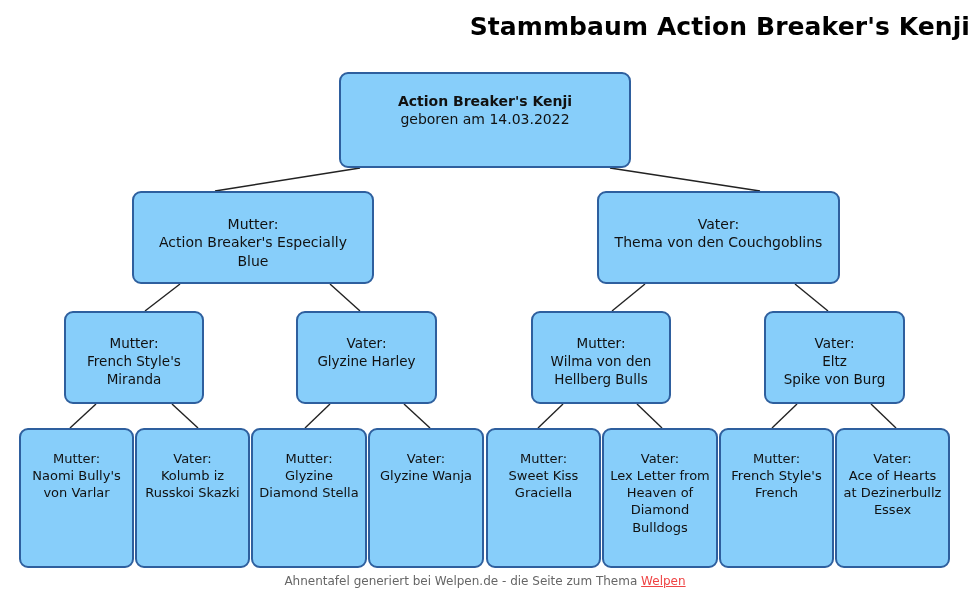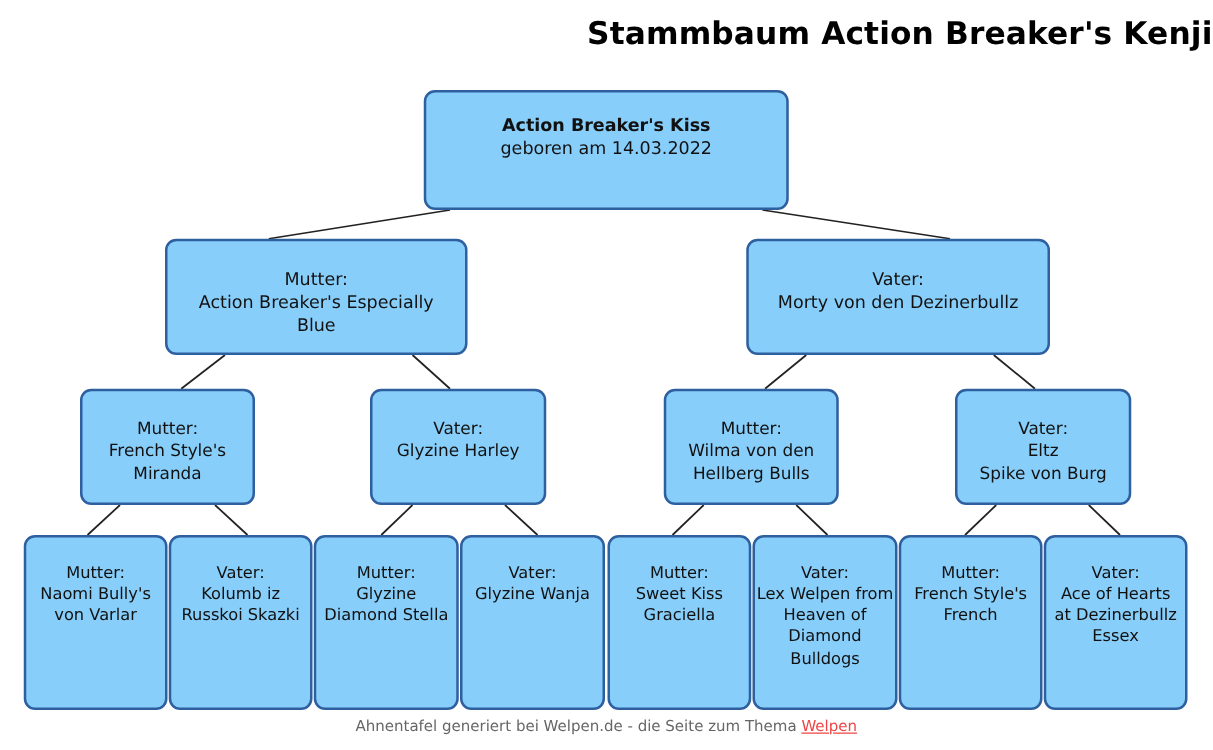--- a/index.html
+++ b/index.html
@@ -115,32 +115,32 @@
       <line x1="330" y1="404" x2="305" y2="428"></line>
       <line x1="404" y1="404" x2="430" y2="428"></line>
       <line x1="563" y1="404" x2="538" y2="428"></line>
       <line x1="637" y1="404" x2="662" y2="428"></line>
       <line x1="797" y1="404" x2="772" y2="428"></line>
       <line x1="871" y1="404" x2="896" y2="428"></line>
     </g>
   </svg>
 
   <div class="node node-root" style="left:339px; top:72px; width:292px; height:96px;">
-    <span class="line line-name">Action Breaker's Kiss</span>
+    <span class="line line-name">Action Breaker's Kenji</span>
     <span class="line">geboren am 14.03.2022</span>
   </div>
 
   <div class="node node-gen2" style="left:132px; top:191px; width:242px; height:93px;">
     <span class="line">Mutter:</span>
     <span class="line">Action Breaker's Especially</span>
     <span class="line">Blue</span>
   </div>
   <div class="node node-gen2" style="left:597px; top:191px; width:243px; height:93px;">
     <span class="line">Vater:</span>
-    <span class="line">Morty von den Dezinerbullz</span>
+    <span class="line">Thema von den Couchgoblins</span>
 
   </div>
 
   <div class="node node-gen3" style="left:64px; top:311px; width:140px; height:93px;">
     <span class="line">Mutter:</span>
     <span class="line">French Style's</span>
     <span class="line">Miranda</span>
   </div>
   <div class="node node-gen3" style="left:296px; top:311px; width:141px; height:93px;">
     <span class="line">Vater:</span>
@@ -182,21 +182,21 @@
 
   </div>
   <div class="node node-gen4" style="left:486px; top:428px; width:115px; height:140px;">
     <span class="line">Mutter:</span>
     <span class="line">Sweet Kiss</span>
     <span class="line">Graciella</span>
 
   </div>
   <div class="node node-gen4" style="left:602px; top:428px; width:116px; height:140px;">
     <span class="line">Vater:</span>
-    <span class="line">Lex Welpen from</span>
+    <span class="line">Lex Letter from</span>
     <span class="line">Heaven of</span>
     <span class="line">Diamond</span>
     <span class="line">Bulldogs</span>
   </div>
   <div class="node node-gen4" style="left:719px; top:428px; width:115px; height:140px;">
     <span class="line">Mutter:</span>
     <span class="line">French Style's</span>
     <span class="line">French</span>
 
   </div>

